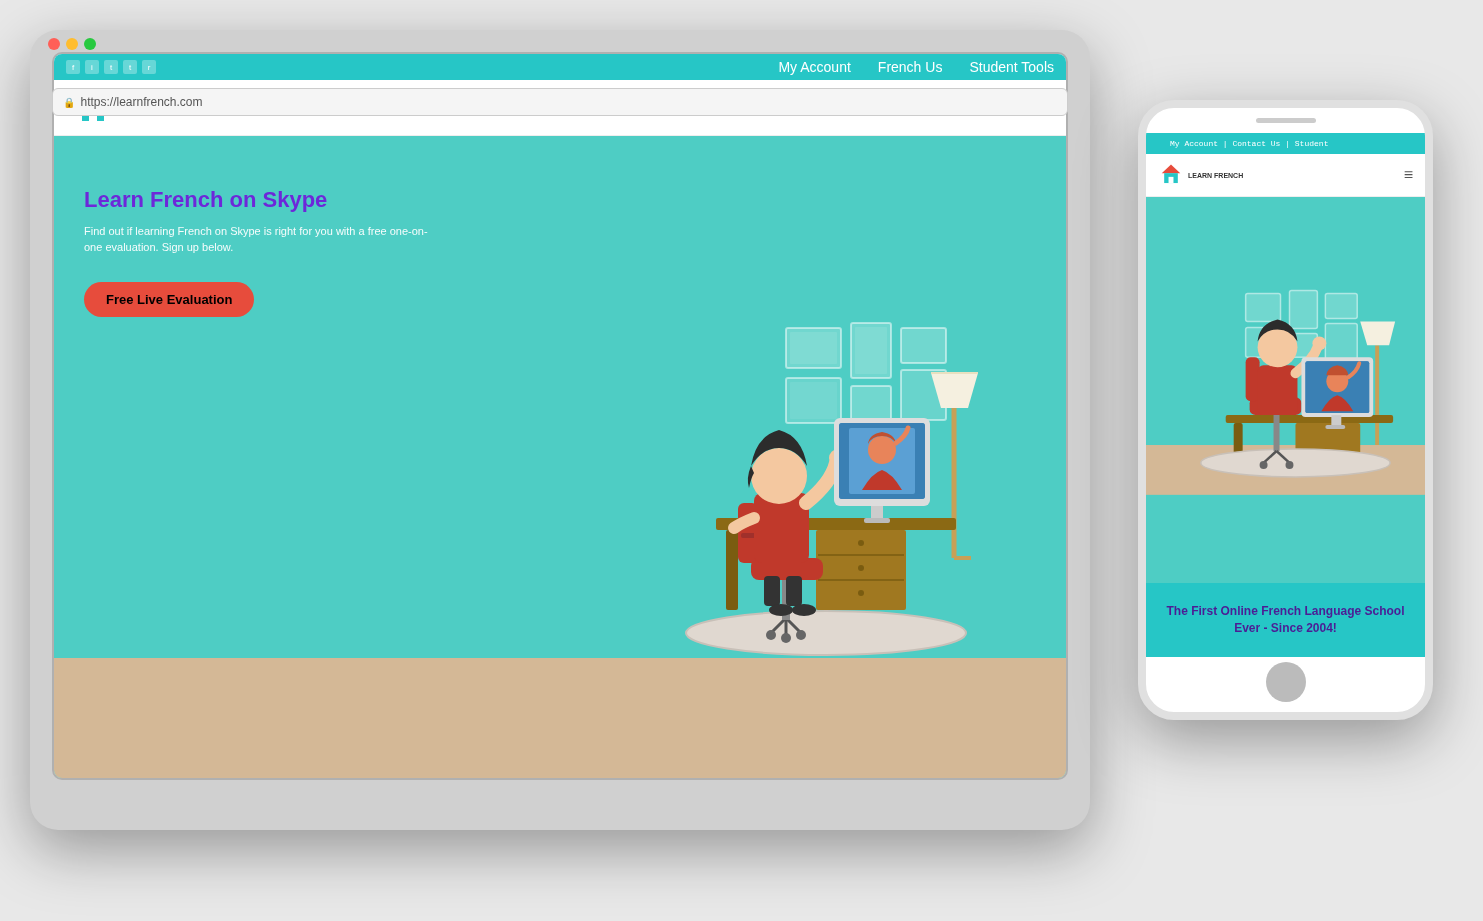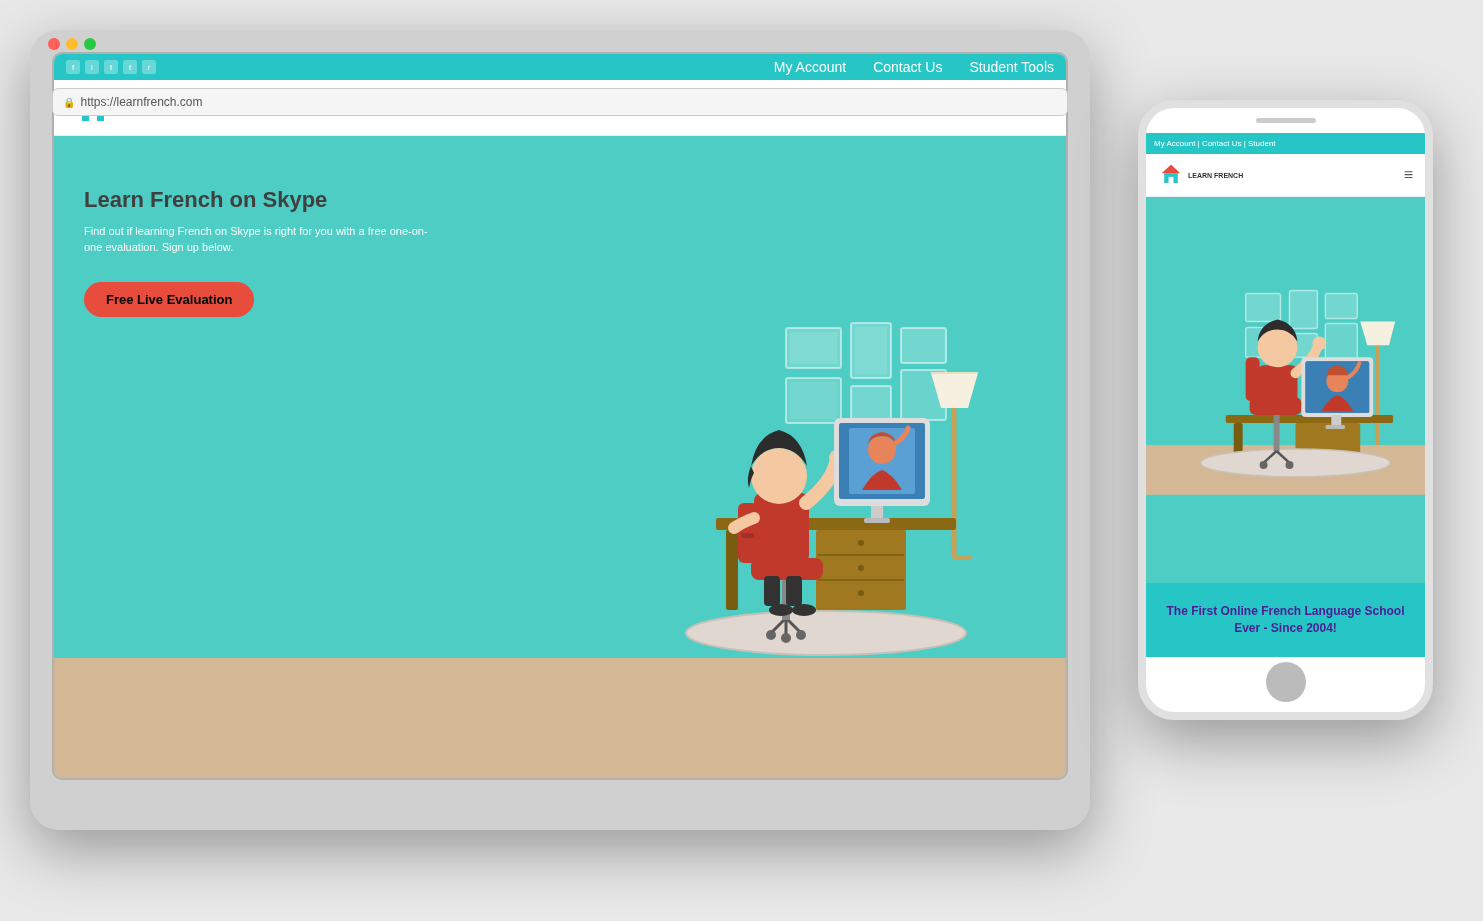--- a/index.html
+++ b/index.html
@@ -144,21 +144,21 @@
       padding: 40px 30px 0;
     }
 
     .hero-content {
       z-index: 2;
       max-width: 360px;
       padding-top: 10px;
     }
     .hero-title {
       font-size: 22px;
-      color: #404040;
+      color: #6d28d9;
       line-height: 1.3;
       margin-bottom: 8px;
     }
     .hero-title strong { font-weight: 900; }
     .hero-subtitle {
       font-size: 11px;
       color: #fff;
       margin-bottom: 26px;
       line-height: 1.5;
       opacity: 0.95;
@@ -249,26 +249,27 @@
       flex: 1;
       display: flex;
       flex-direction: column;
       overflow: hidden;
       margin-top: 25px;
       margin-bottom: 55px;
     }
 
     .phone-topbar {
       background: #26c6c6;
-      padding: 6px 8px;
+      padding: 6px 24px;
       font-size: 8px;
       color: #fff;
       display: flex;
       align-items: center;
       gap: 5px;
+      font-family: Liberation Mono, monospace;
     }
 
     .phone-nav {
       background: #fff;
       padding: 8px 12px;
       display: flex;
       align-items: center;
       justify-content: space-between;
       border-bottom: 1px solid #eee;
     }
@@ -321,21 +322,21 @@
         <div class="site-topbar">
           <div class="social-icons">
             <div class="social-icon">f</div>
             <div class="social-icon">i</div>
             <div class="social-icon">t</div>
             <div class="social-icon">t</div>
             <div class="social-icon">r</div>
           </div>
           <div class="top-links">
             <span>My Account</span>
-            <span>Contact Us</span>
+            <span>French Us</span>
             <span>Student Tools</span>
           </div>
         </div>
 
         <div class="site-nav">
           <div class="site-logo">
 
             <svg class="logo-icon" viewBox="0 0 42 42">
               <polygon points="21,4 6,18 36,18" fill="#e74c3c"></polygon>
               <rect x="10" y="18" width="22" height="16" fill="#26c6c6"></rect>

